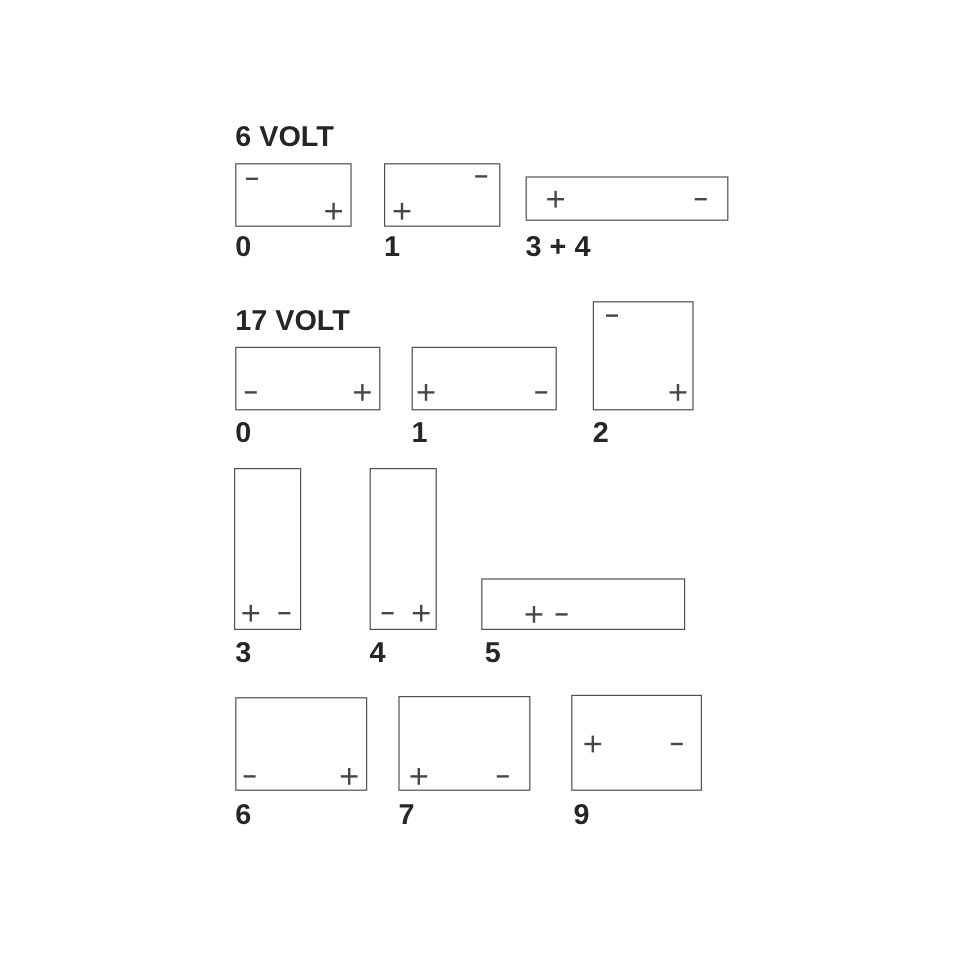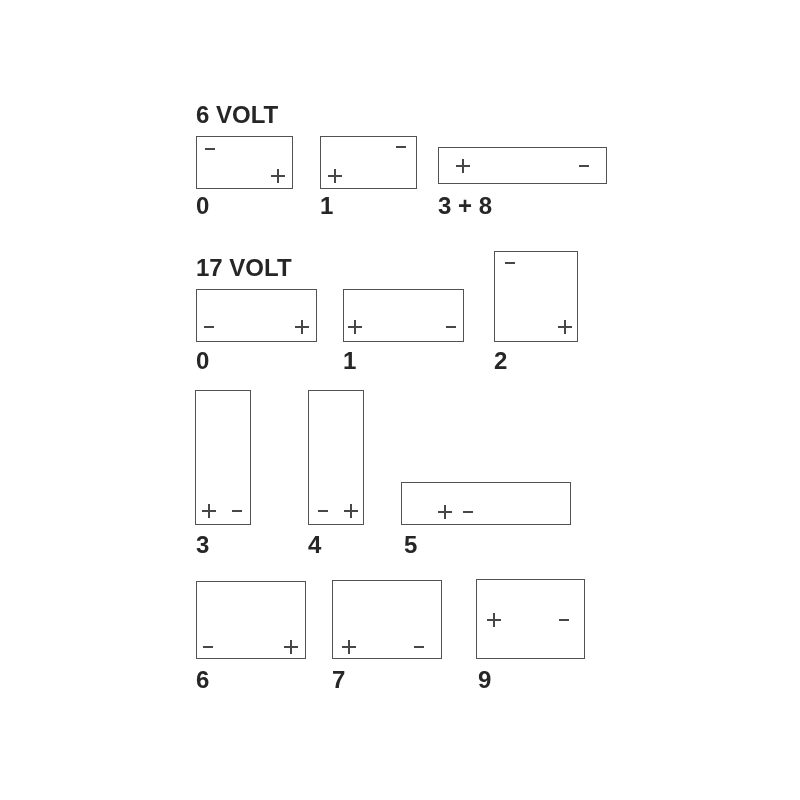--- a/index.html
+++ b/index.html
@@ -31,21 +31,21 @@
   <div class="bbox" style="left:320px;top:136px;width:97px;height:53px">
     <span class="term" style="right:8px;top:3px" data-polarity="minus"></span>
     <span class="term" style="left:7px;bottom:5px" data-polarity="plus"></span>
   </div>
   <div class="blabel" style="left:320px;top:194px">1</div>
 
   <div class="bbox" style="left:438px;top:147px;width:169px;height:37px">
     <span class="term" style="left:17px;top:11px" data-polarity="plus"></span>
     <span class="term" style="right:15px;top:11px" data-polarity="minus"></span>
   </div>
-  <div class="blabel" style="left:438px;top:194px">3 + 8</div>
+  <div class="blabel" style="left:438px;top:194px">3 + 4</div>
 
   <div class="heading" style="left:196px;top:256px">17 VOLT</div>
 
   <div class="bbox" style="left:196px;top:289px;width:121px;height:53px">
     <span class="term" style="left:5px;bottom:7px" data-polarity="minus"></span>
     <span class="term" style="right:7px;bottom:7px" data-polarity="plus"></span>
   </div>
   <div class="blabel" style="left:196px;top:349px">0</div>
 
   <div class="bbox" style="left:343px;top:289px;width:121px;height:53px">

